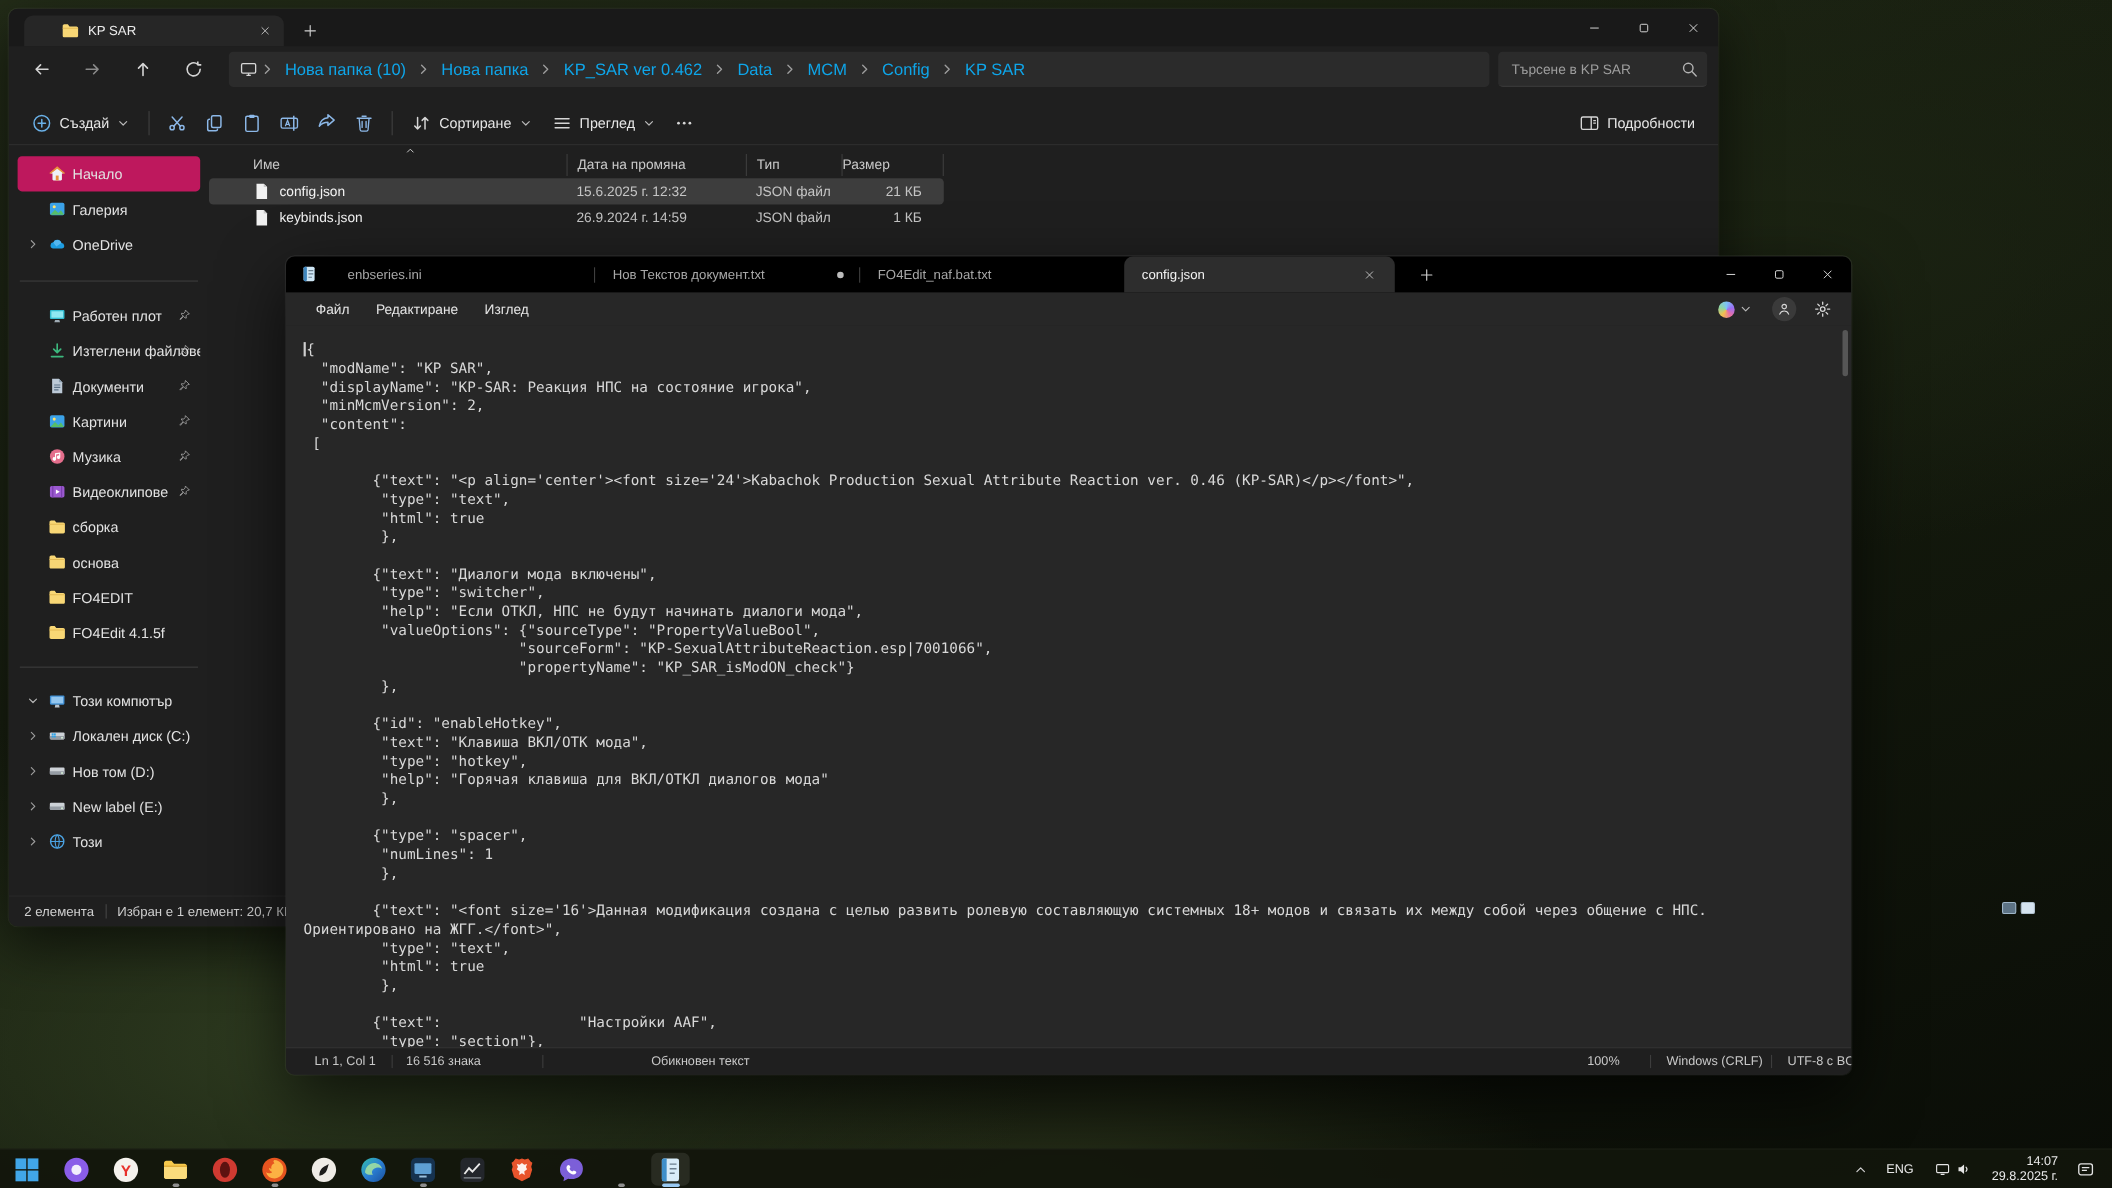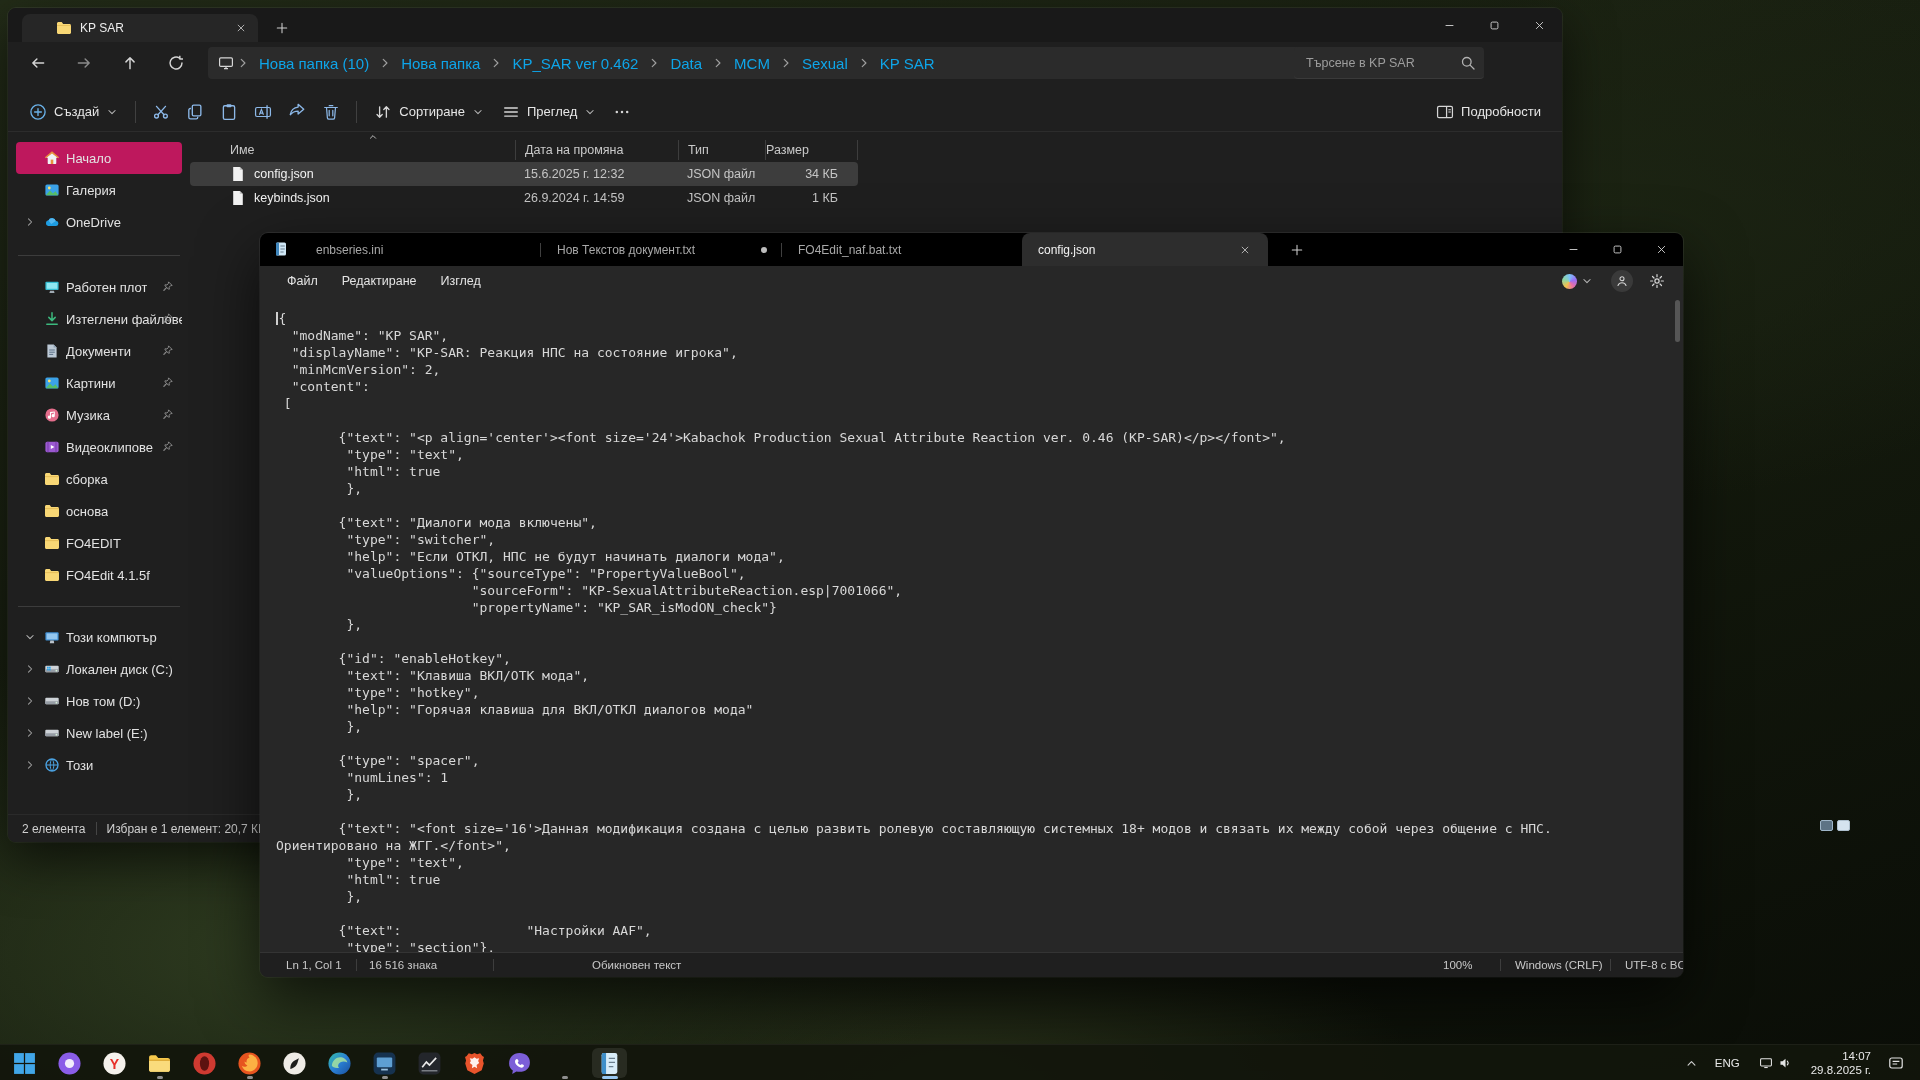--- a/index.html
+++ b/index.html
@@ -34,21 +34,21 @@
   .win-ctrls { position:absolute; right:0; top:0; height:34px; display:flex; }
   .wc { width:45px; height:100%; display:flex; align-items:center; justify-content:center; color:#d8d8d8; }
   .ex-addressbar { position:absolute; left:0; top:34px; right:0; height:42px;
     display:flex; align-items:center; padding-left:12px; }
   .nav-btn { width:36px; height:32px; display:flex; align-items:center; justify-content:center;
     border-radius:4px; margin-right:10px; }
   .crumb-box { position:absolute; left:200px; top:5px; width:1146px; height:32px; background:#2b2b2b;
     border-radius:4px; display:flex; align-items:center; padding:0 10px; gap:2px; }
   .bc-item { font-size:15px; color:#0ea5e9; padding:3px 7px; border-radius:4px; white-space:nowrap; }
   .bc-sep svg { width:14px; height:14px; }
-  .search-box { position:absolute; left:1286px; top:5px; width:190px; height:32px; background:#2b2b2b;
+  .search-box { position:absolute; left:1354px; top:5px; width:190px; height:32px; background:#2b2b2b;
     border-radius:4px; border-bottom:1px solid #3a3a3a; }
   .search-box input { width:100%; height:100%; background:transparent; border:none; outline:none;
     color:#e0e0e0; font-size:12.5px; padding:0 30px 0 12px; font-family:"Liberation Sans",sans-serif; }
   .search-box input::placeholder { color:#9d9d9d; }
   .search-ic { position:absolute; right:8px; top:8px; }
   .ex-toolbar { position:absolute; left:0; top:84px; right:0; height:40px; display:flex;
     align-items:center; padding:0 12px; border-bottom:1px solid rgba(255,255,255,.06); }
   .tbtn { display:flex; align-items:center; gap:7px; padding:6px 9px; border-radius:4px;
     font-size:13px; color:#e6e6e6; white-space:nowrap; }
   .tbtn-ic { width:34px; height:32px; display:flex; align-items:center; justify-content:center; border-radius:4px; }
@@ -275,21 +275,21 @@
             <svg viewBox="0 0 16 16">
               <path d="M6 3.8l4.2 4.2L6 12.2" stroke="#9d9d9d" stroke-width="1.4" fill="none" stroke-linecap="round" stroke-linejoin="round"></path>
             </svg>
           </span>
           <span class="bc-item">MCM</span>
           <span class="icn bc-sep">
             <svg viewBox="0 0 16 16">
               <path d="M6 3.8l4.2 4.2L6 12.2" stroke="#9d9d9d" stroke-width="1.4" fill="none" stroke-linecap="round" stroke-linejoin="round"></path>
             </svg>
           </span>
-          <span class="bc-item">Sexual</span>
+          <span class="bc-item">Config</span>
           <span class="icn bc-sep">
             <svg viewBox="0 0 16 16">
               <path d="M6 3.8l4.2 4.2L6 12.2" stroke="#9d9d9d" stroke-width="1.4" fill="none" stroke-linecap="round" stroke-linejoin="round"></path>
             </svg>
           </span>
           <span class="bc-item">KP SAR</span>
         </div>
       <div class="search-box">
         <input type="text" placeholder="Търсене в KP SAR" style="">
         <span class="search-ic icn">
@@ -703,21 +703,21 @@
               <span class="icn">
                 <svg viewBox="0 0 16 16">
                   <path d="M3.2 1h6.6l3 3v11H3.2z" fill="#f2f2f2"></path>
                   <path d="M9.8 1l3 3h-3z" fill="#c9c9c9"></path>
                 </svg>
               </span>
               <span class="fname">config.json</span>
             </span>
             <span class="cell c2">15.6.2025 г. 12:32</span>
             <span class="cell c3">JSON файл</span>
-            <span class="cell c4">34 КБ</span>
+            <span class="cell c4">21 КБ</span>
           </div>
           <div class="lrow frow">
             <span class="cell c1">
               <span class="icn">
                 <svg viewBox="0 0 16 16">
                   <path d="M3.2 1h6.6l3 3v11H3.2z" fill="#f2f2f2"></path>
                   <path d="M9.8 1l3 3h-3z" fill="#c9c9c9"></path>
                 </svg>
               </span>
               <span class="fname">keybinds.json</span>

